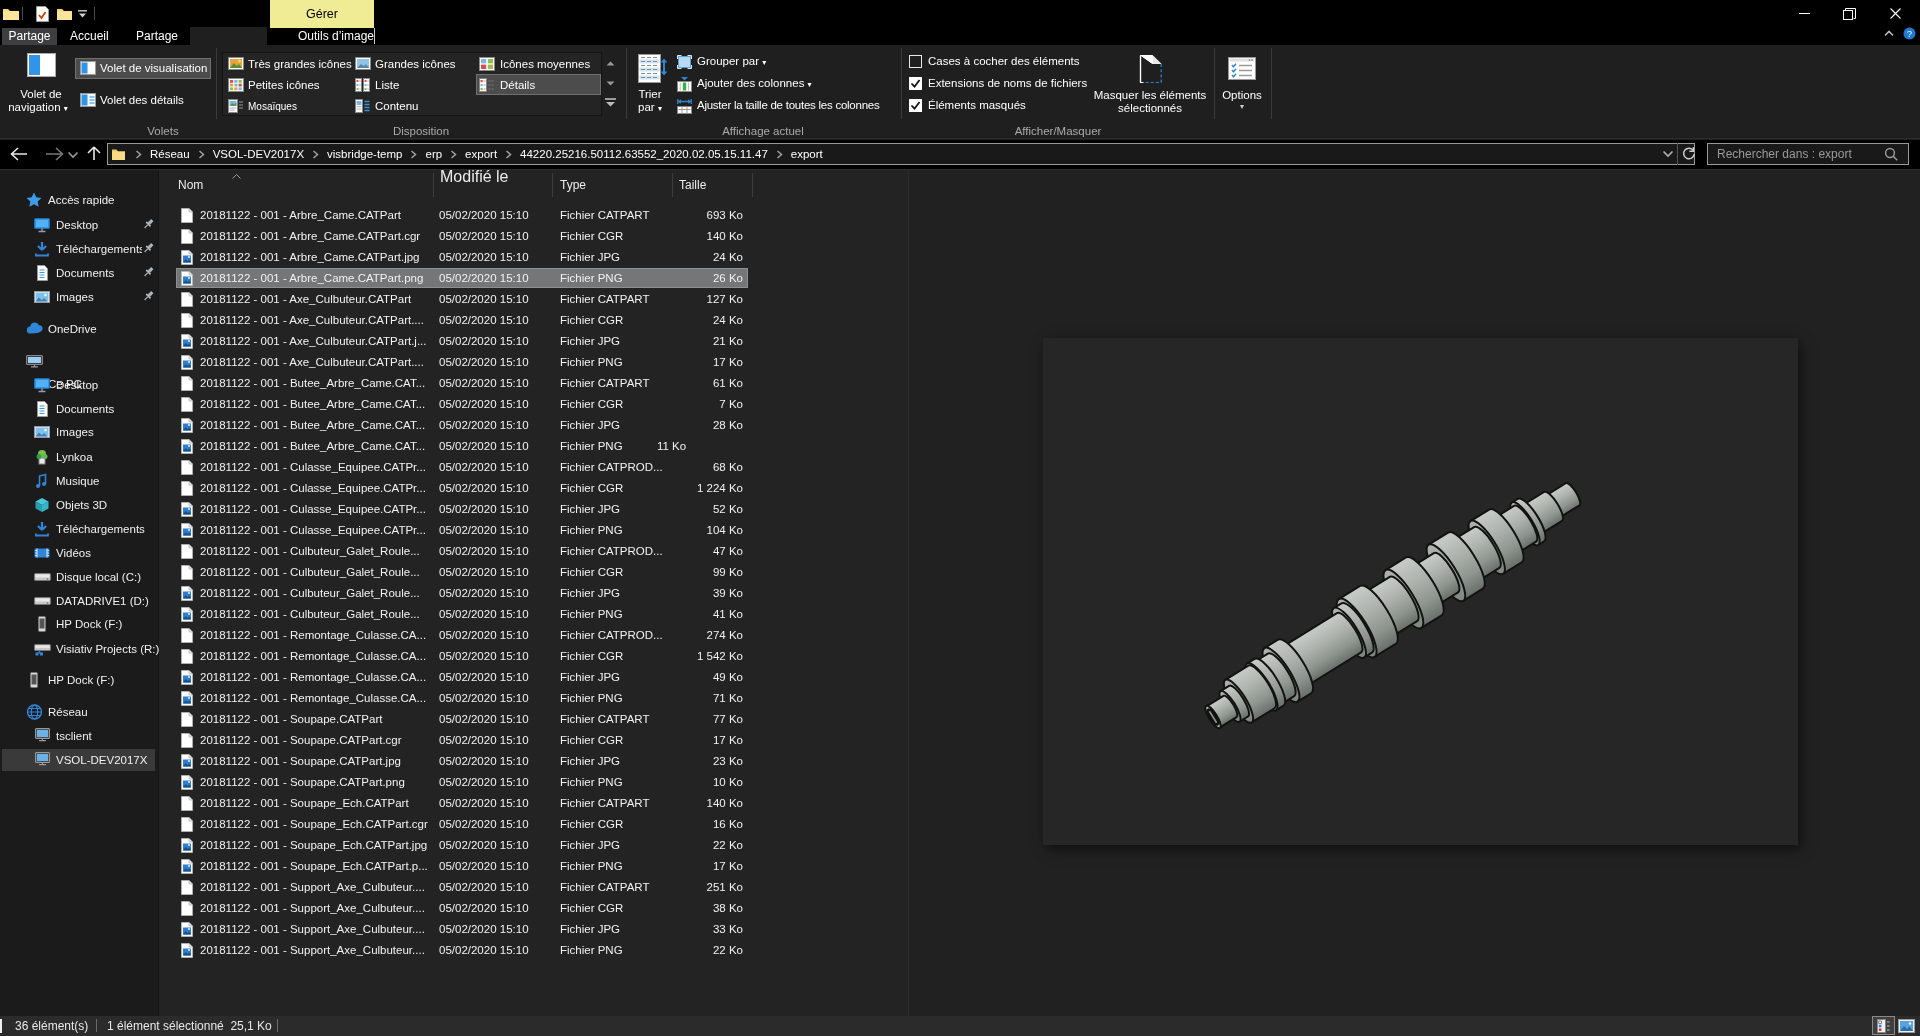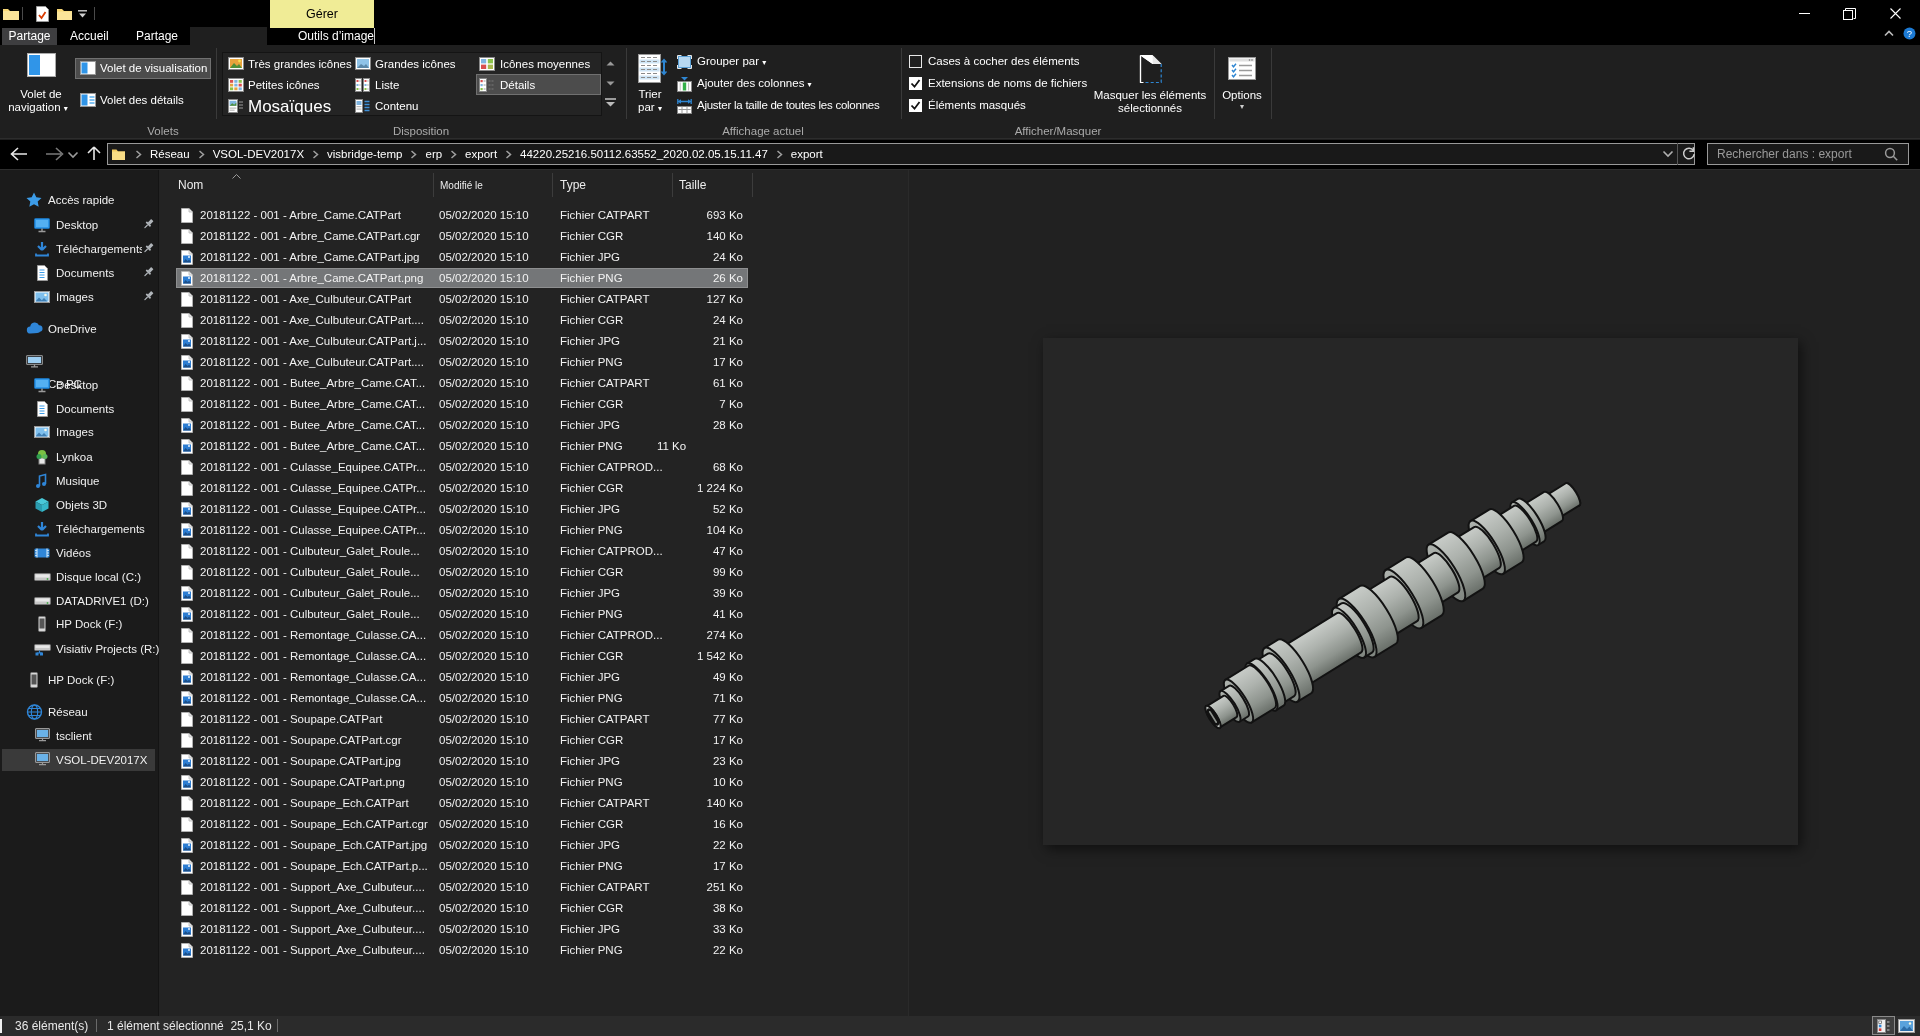--- a/index.html
+++ b/index.html
@@ -194,21 +194,21 @@
 <div class="abs" style="left:228px;top:99px;">
       <svg width="16" height="14">
         <rect x="0.5" y="0.5" width="9" height="13" fill="#fff" stroke="#888"></rect>
         <rect x="1.6" y="1.8" width="6.8" height="5" fill="#7fb4e0"></rect>
         <path d="M1.6 6.8 l2.6-2.6 2 1.6 2.2-2.2 v3.2z" fill="#4f8f3a"></path>
         <rect x="1.6" y="8.5" width="6.8" height="1.2" fill="#bbb"></rect>
         <rect x="1.6" y="10.6" width="5" height="1.2" fill="#bbb"></rect>
         <path d="M11 3 h4 M11 6 h4 M11 9 h4" stroke="#999"></path>
       </svg>
     </div>
-<div class="txt" style="left:248px;top:96px;height:21px;line-height:21px;font-size:17px;">Mosaïques</div>
+<div class="txt" style="left:248px;top:96px;height:21px;line-height:21px;font-size:10px;">Mosaïques</div>
 <div class="abs" style="left:355px;top:99px;">
       <svg width="16" height="14">
         <rect x="0.5" y="0.5" width="7" height="13" fill="#fff" stroke="#888"></rect>
         <rect x="1.5" y="2" width="5" height="4" fill="#7fb4e0"></rect>
         <rect x="1.5" y="7" width="5" height="1.2" fill="#bbb"></rect>
         <rect x="1.5" y="9.5" width="5" height="1.2" fill="#bbb"></rect>
         <path d="M9.5 2.5 h5 M9.5 5.5 h5 M9.5 8.5 h5 M9.5 11.5 h5" stroke="#3f8fd6" stroke-width="1.6"></path>
       </svg>
     </div>
 <div class="txt" style="left:375px;top:96px;height:21px;line-height:21px;font-size:11.5px;">Contenu</div>
@@ -632,21 +632,21 @@
       </svg>
     </div>
 <div class="txt" style="left:56px;top:750.4px;height:20px;line-height:20px;font-size:11.5px;color:#f0f0f0;">VSOL-DEV2017X</div>
 
 <div class="txt" style="left:178px;top:177px;height:17px;line-height:17px;font-size:12px;color:#ececec;">Nom</div>
 <div class="abs" style="left:232px;top:174px;">
       <svg width="9" height="5">
         <path d="M0.5 4.5 L4.5 0.5 L8.5 4.5" fill="none" stroke="#9a9a9a"></path>
       </svg>
     </div>
-<div class="txt" style="left:440px;top:177px;height:17px;line-height:17px;font-size:10px;color:#ececec;">Modifié le</div>
+<div class="txt" style="left:440px;top:168px;height:17px;line-height:17px;font-size:16px;color:#ececec;">Modifié le</div>
 <div class="txt" style="left:560px;top:177px;height:17px;line-height:17px;font-size:12px;color:#ececec;">Type</div>
 <div class="txt" style="left:679px;top:177px;height:17px;line-height:17px;font-size:12px;color:#ececec;">Taille</div>
 <div class="abs" style="left:433px;top:173px;width:1px;height:24px;background:#3c3c3c;"></div>
 <div class="abs" style="left:552px;top:173px;width:1px;height:24px;background:#3c3c3c;"></div>
 <div class="abs" style="left:672px;top:173px;width:1px;height:24px;background:#3c3c3c;"></div>
 <div class="abs" style="left:752px;top:173px;width:1px;height:24px;background:#3c3c3c;"></div>
 
 <div class="abs" style="left:181px;top:207.5px;">
       <svg width="12" height="15">
         <path d="M0.5 0.5 h7.5 l3.5 3.5 v10.5 h-11z" fill="#fff" stroke="#b8b8b8" stroke-width="0.8"></path>

